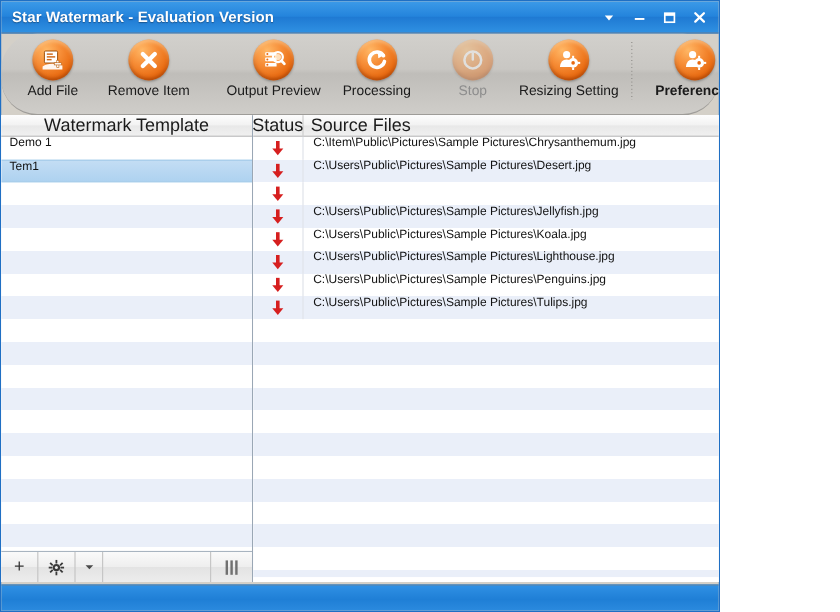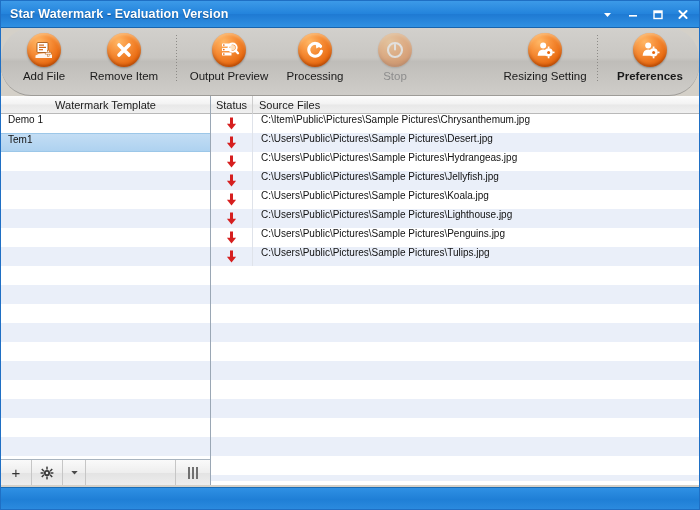--- a/index.html
+++ b/index.html
@@ -6,21 +6,21 @@
     margin: 0;
     padding: 0;
     background: #ffffff;
   }
   body {
     font-family: "Liberation Sans", sans-serif;
   }
 
   .app-window {
     position: relative;
-    width: 700px;
+    width: 600px;
     height: 510px;
     box-sizing: border-box;
     border: 1px solid #1f6fc4;
     background: #d4d0c8;
     overflow: hidden;
   }
 
   
   .titlebar {
     position: relative;
@@ -139,21 +139,21 @@
     flex-direction: column;
     background: #ffffff;
   }
 
   .col-header {
     height: 18px;
     background: linear-gradient(to bottom, #fdfdfd 0%, #f2f2f2 48%, #e8e8e8 52%, #f0f0f0 100%);
     border-bottom: 1px solid #b9b9b9;
     display: flex;
     align-items: center;
-    font-size: 11px;
+    font-size: 15px;
     color: #1b1b1b;
     box-sizing: border-box;
   }
   .col-header.center { justify-content: center; }
   .ch-cell {
     height: 18px;
     display: flex;
     align-items: center;
     box-sizing: border-box;
     border-right: 1px solid #cdcdcd;
@@ -509,21 +509,20 @@
             <span class="cell-source">C:\Users\Public\Pictures\Sample Pictures\Desert.jpg</span>
           </div>
 
           <div class="row">
             <span class="cell-status">
               <svg width="11" height="13" viewBox="0 0 11 13">
                 <rect x="4" y="0.5" width="3" height="7" fill="#d61f1f"></rect>
                 <path d="M0.9 6.8 L10.1 6.8 L5.5 12.4 Z" fill="#d61f1f"></path>
               </svg>
             </span>
-            <span class="cell-source">C:\Users\Public\Pictures\Sample Pictures\Hydrangeas.jpg</span>
           </div>
 
           <div class="row">
             <span class="cell-status">
               <svg width="11" height="13" viewBox="0 0 11 13">
                 <rect x="4" y="0.5" width="3" height="7" fill="#d61f1f"></rect>
                 <path d="M0.9 6.8 L10.1 6.8 L5.5 12.4 Z" fill="#d61f1f"></path>
               </svg>
             </span>
             <span class="cell-source">C:\Users\Public\Pictures\Sample Pictures\Jellyfish.jpg</span>

